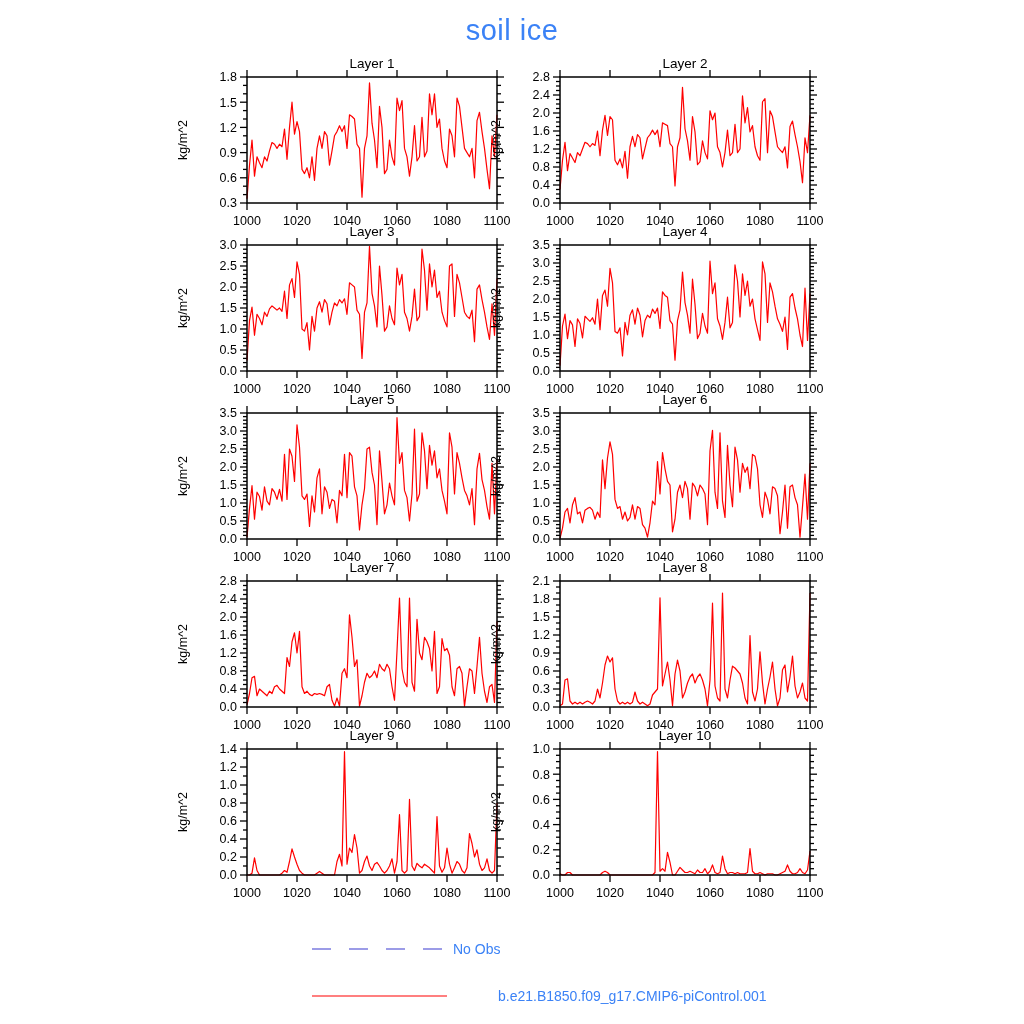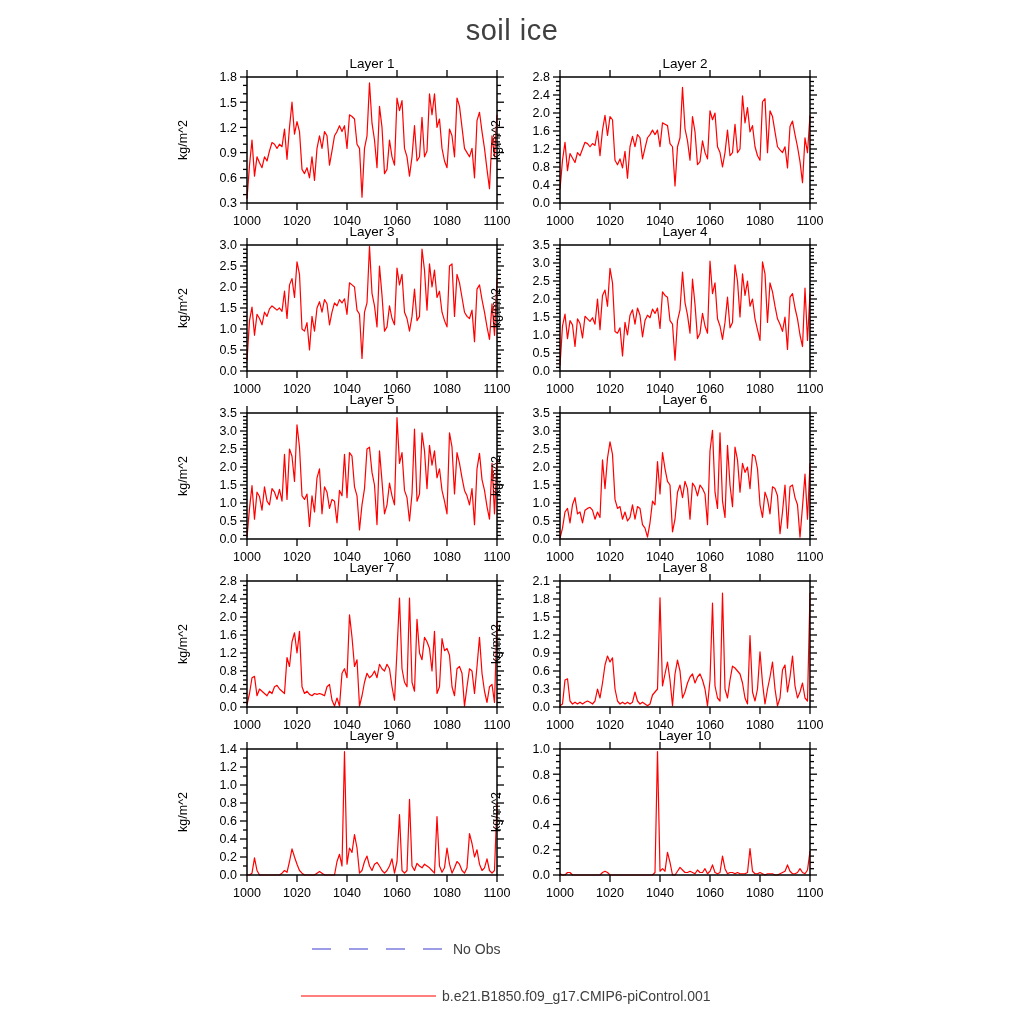--- a/index.html
+++ b/index.html
@@ -1,17 +1,17 @@
 <!DOCTYPE html>
 <html><head>
 <meta charset="utf-8">
 <style>
   html,body{margin:0;padding:0;background:#ffffff;}
   .page{position:relative;width:1024px;height:1024px;background:#fff;overflow:hidden;
-        font-family:"Liberation Sans", sans-serif;color:#404040;}
+        font-family:"Liberation Sans", sans-serif;color:#3b82f6;}
   .fig-title{position:absolute;top:14px;left:0;width:100%;text-align:center;
              font-size:29px;letter-spacing:0.5px;}
   #panels{position:absolute;top:0;left:0;width:1024px;height:1024px;padding-left:10px;}
   #panels svg{position:absolute;}
   .legend-row{position:absolute;display:flex;align-items:center;}
   .legend-row span{font-size:14px;margin-left:5px;white-space:nowrap;}
   .legend-row svg{display:block;}
 </style>
 </head>
 <body>
@@ -899,19 +899,19 @@
       </svg>
     </div>
 
   <div class="legend-row" style="left:311px;top:941px;text-align:right;">
     <svg width="137" height="14">
       <line id="noobs-line" x1="1" y1="7" x2="136" y2="7" stroke="#7c7ce0" stroke-width="1.6" stroke-dasharray="19 18"></line>
     </svg>
     <span>No Obs</span>
   </div>
 
-  <div class="legend-row" style="left:300px;top:988px;">
+  <div class="legend-row" style="left:311px;top:988px;gap:45px;">
     <svg width="137" height="14">
       <line id="model-line" x1="1" y1="7" x2="136" y2="7" stroke="#ff0000" stroke-width="1.2"></line>
     </svg>
     <span>b.e21.B1850.f09_g17.CMIP6-piControl.001</span>
   </div>
 </div>
 
 </body></html>

